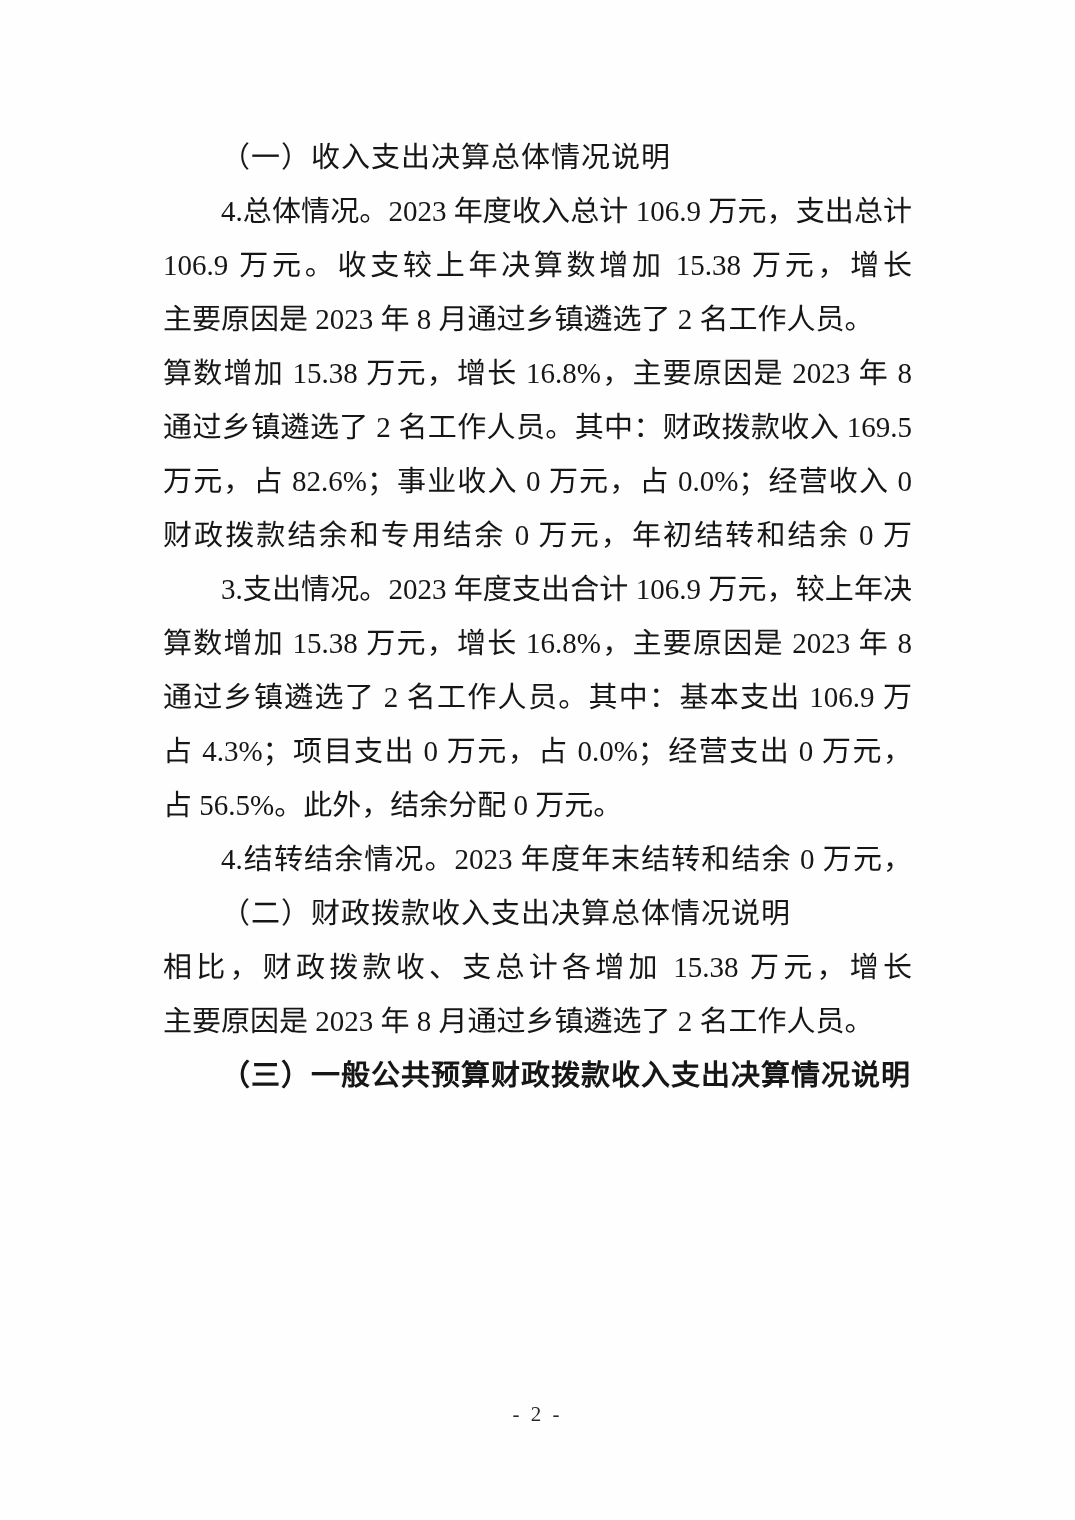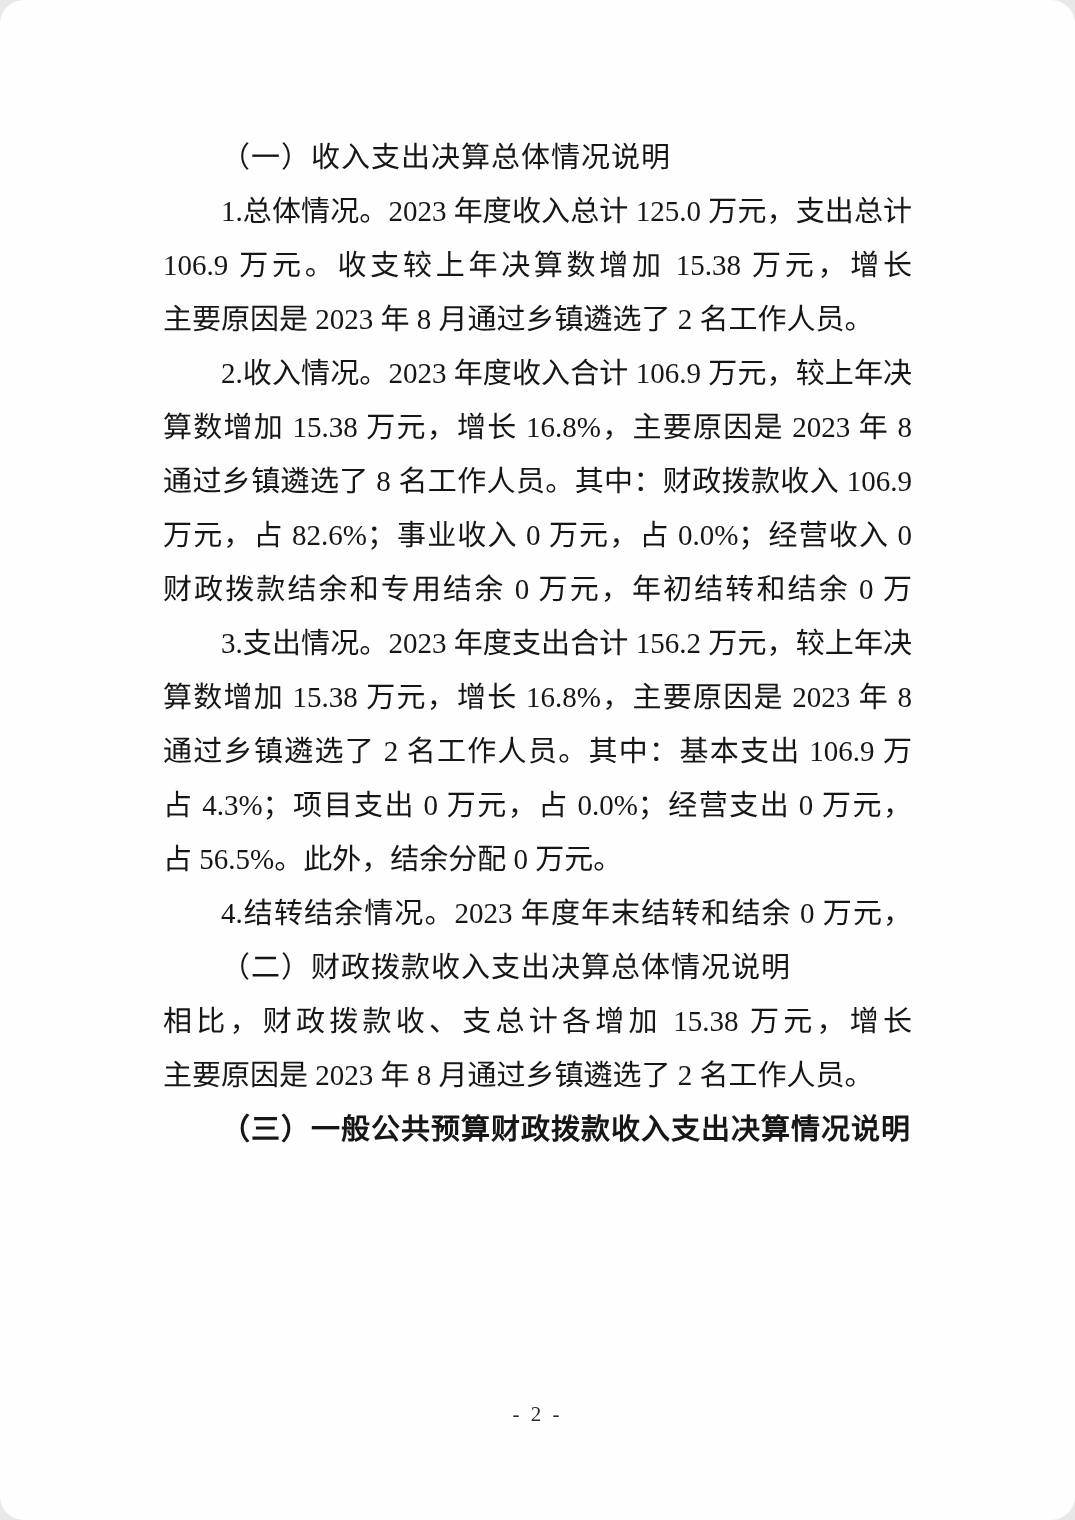--- a/index.html
+++ b/index.html
@@ -10,21 +10,20 @@
   }
   .page {
     position: relative;
     width: 1075px;
     height: 1520px;
     margin: 0 auto;
     background: #fefefe;
     color: #161616;
     font-family: "Liberation Serif", "DejaVu Serif", serif;
     overflow: hidden;
-    border-radius: 24px;
   }
   .doc-body {
     position: absolute;
     left: 163px;
     top: 130px;
     width: 749px;
   }
   .line {
     font-size: 29px;
     line-height: 54px;
@@ -58,29 +57,28 @@
     letter-spacing: 3px;
     color: #2a2a2a;
   }
 </style>
 </head>
 <body>
 
 <div class="page">
   <div class="doc-body">
       <div class="line heading indent">（一）收入支出决算总体情况说明</div>
-      <div class="line body indent justify">1.总体情况。2023 年度收入总计 125.0 万元，支出总计</div>
+      <div class="line body indent justify">4.总体情况。2023 年度收入总计 106.9 万元，支出总计</div>
       <div class="line body justify">106.9 万元。收支较上年决算数增加 15.38 万元，增长 16.8%，</div>
       <div class="line body">主要原因是 2023 年 8 月通过乡镇遴选了 2 名工作人员。</div>
-      <div class="line body indent justify">2.收入情况。2023 年度收入合计 106.9 万元，较上年决</div>
       <div class="line body justify">算数增加 15.38 万元，增长 16.8%，主要原因是 2023 年 8 月</div>
-      <div class="line body justify">通过乡镇遴选了 8 名工作人员。其中：财政拨款收入 106.9</div>
+      <div class="line body justify">通过乡镇遴选了 2 名工作人员。其中：财政拨款收入 169.5</div>
       <div class="line body justify">万元，占 82.6%；事业收入 0 万元，占 0.0%；经营收入 0</div>
       <div class="line body justify">财政拨款结余和专用结余 0 万元，年初结转和结余 0 万元。</div>
-      <div class="line body indent justify">3.支出情况。2023 年度支出合计 156.2 万元，较上年决</div>
+      <div class="line body indent justify">3.支出情况。2023 年度支出合计 106.9 万元，较上年决</div>
       <div class="line body justify">算数增加 15.38 万元，增长 16.8%，主要原因是 2023 年 8 月</div>
       <div class="line body justify">通过乡镇遴选了 2 名工作人员。其中：基本支出 106.9 万元，</div>
       <div class="line body justify">占 4.3%；项目支出 0 万元，占 0.0%；经营支出 0 万元，</div>
       <div class="line body">占 56.5%。此外，结余分配 0 万元。</div>
       <div class="line body indent justify">4.结转结余情况。2023 年度年末结转和结余 0 万元，较</div>
       <div class="line heading indent">（二）财政拨款收入支出决算总体情况说明</div>
       <div class="line body justify">相比，财政拨款收、支总计各增加 15.38 万元，增长 16.8%。</div>
       <div class="line body">主要原因是 2023 年 8 月通过乡镇遴选了 2 名工作人员。</div>
       <div class="line heading-bold indent">（三）一般公共预算财政拨款收入支出决算情况说明</div>
     </div>

